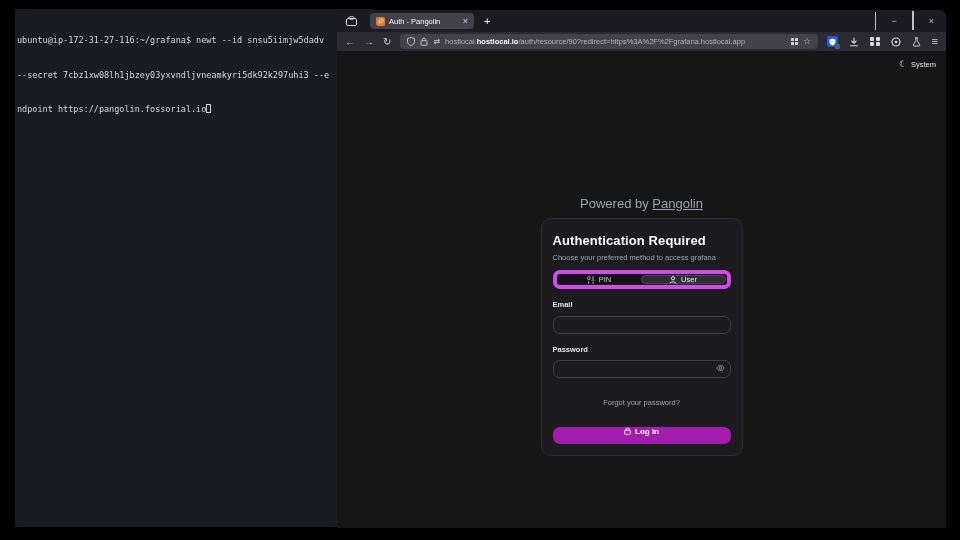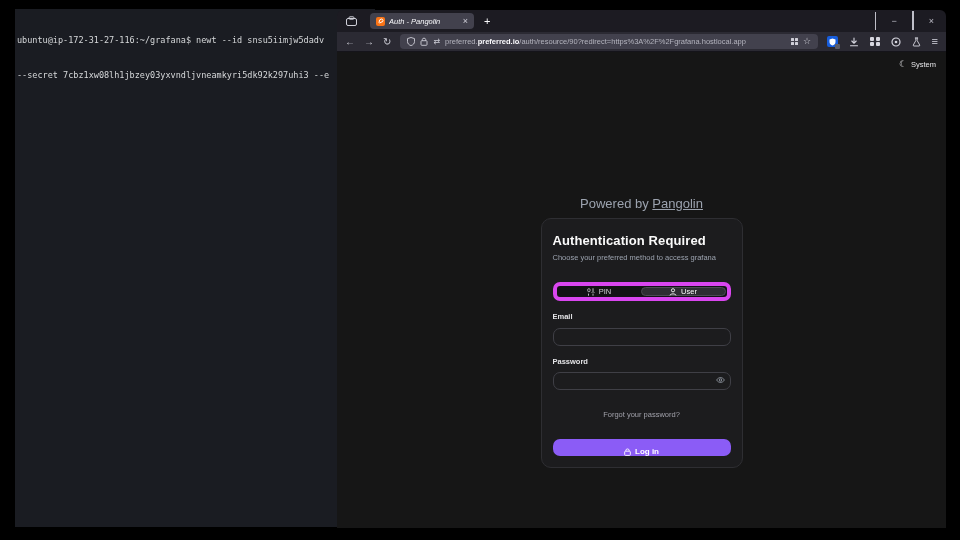--- a/index.html
+++ b/index.html
@@ -29,21 +29,21 @@
     padding:0 8px; flex-shrink:0; color:#cfcfd8;
   }
   .fxview { width:13px; height:11px; display:flex; align-items:center; justify-content:center; }
   .tab {
     margin-left:12px; width:104px; height:16px; background:#42414d;
     border-radius:4px; display:flex; align-items:center; padding:0 6px; gap:4px;
   }
   .favicon { width:9px; height:9px; border-radius:2px; background:#f97316; flex-shrink:0;
              display:flex; align-items:center; justify-content:center; }
   .favicon svg { display:block; }
-  .tab-title { font-size:7.5px; color:#fbfbfe; flex:1; white-space:nowrap; overflow:hidden;font-style:italic; }
+  .tab-title { font-size:7.5px; color:#fbfbfe; flex:1; white-space:nowrap; overflow:hidden; }
   .tab-close { font-size:9px; color:#cfcfd8; line-height:1; cursor:default; }
   .newtab { margin-left:10px; font-size:11px; color:#fbfbfe; line-height:1; }
   .tabbar-right { margin-left:auto; display:flex; align-items:center; gap:15px; padding-right:4px; }
   .chev { width:7px; height:7px; border-right:1.5px solid #bfbfc9; border-bottom:1.5px solid #bfbfc9;
           transform:rotate(45deg) translateY(-2px); }
   .winbtn { font-size:9px; color:#bfbfc9; line-height:1; }
   .winbox { width:6px; height:6px; border:1px solid #bfbfc9; }
 
   .toolbar {
     height:20px; background:#2b2a33; display:flex; align-items:center;
@@ -78,46 +78,47 @@
   .moon { font-size:9px; line-height:1; color:#e4e4e7; }
 
   .auth-wrap { position:absolute; left:50%; transform:translateX(-50%); top:144px;
                width:202px; }
   .powered { text-align:center; font-size:13px; color:#9ca3af; margin-bottom:7px; }
   .powered a { color:#9ca3af; text-decoration:underline; }
 
   .card { background:#1c1c1e; border:1px solid #2e2e32; border-radius:10px;
           padding:11px; width:202px; }
   .card h1 { font-size:13px; font-weight:700; color:#fafafa; margin:3px 0 5px; letter-spacing:0.1px; }
-  .card .sub { font-size:7.5px; color:#9ca3af; margin-bottom:20px; }
+  .card .sub { font-size:7.5px; color:#9ca3af; margin-bottom:8px; }
 
   .toggle { display:flex; background:#121214; border:4px solid #d946ef; border-radius:7px;
             padding:1px; height:19px; }
   .seg { flex:1; display:flex; align-items:center; justify-content:center; gap:4px;
          font-size:7.5px; color:#cfcfd4; border-radius:6px; }
   .seg.selected { background:#2d2d32; border:1px solid #4a4a52; color:#fafafa; }
 
   .field-label { font-size:7.5px; font-weight:600; color:#e4e4e7; margin:11px 0 4px; }
   .inp-wrap { position:relative; }
   .inp { width:100%; height:18px; background:transparent; border:1px solid #3f3f46;
          border-radius:7px; color:#e4e4e7; font-size:8px; padding:0 6px;
          font-family:"Liberation Sans", sans-serif; outline:none; }
   .eye { position:absolute; right:6px; top:50%; transform:translateY(-50%); display:flex; }
 
   .forgot { text-align:center; font-size:7.5px; color:#a1a1aa; margin:20px 0; }
-  .login-btn { width:100%; height:17px; background:#8b5cf6; border:none; border-radius:7px;
-               color:#fff; font-size:8px; font-weight:600; display:flex; align-items:flex-end;
+  .login-btn { width:100%; height:17px; background:#a21caf; border:none; border-radius:7px;
+               color:#fff; font-size:8px; font-weight:600; display:flex; align-items:flex-start;
                justify-content:center; gap:4px; font-family:"Liberation Sans", sans-serif; }
 </style>
 </head>
 <body>
 
 <div class="terminal">
   <div>ubuntu@ip-172-31-27-116:~/grafana$ newt --id snsu5iimjw5dadv</div>
   <div>--secret 7cbz1xw08lh1jbzey03yxvndljvneamkyri5dk92k297uhi3 --e</div>
+  <div><span>ndpoint https://pangolin.fossorial.io</span><span class="term-cursor"></span></div>
 </div>
 
 <div class="browser">
 
   <div class="tabbar">
     <span class="fxview">
       <svg width="11" height="10" viewBox="0 0 11 10">
           <rect x="0.5" y="2.5" width="10" height="7" rx="1.5" fill="none" stroke="#cfcfd8"></rect>
           <rect x="3" y="0.8" width="5" height="2.4" rx="1" fill="none" stroke="#cfcfd8"></rect>
         </svg>
@@ -147,21 +148,21 @@
 
     <div class="urlbar">
       <svg width="8" height="9" viewBox="0 0 8 9">
           <path d="M4 0.5 L7.5 1.6 V4.5 C7.5 6.6 6 8 4 8.6 C2 8 0.5 6.6 0.5 4.5 V1.6 Z" fill="none" stroke="#cfcfd8" stroke-width="0.9"></path>
         </svg>
       <svg width="8" height="9" viewBox="0 0 8 9">
           <rect x="1" y="3.7" width="6" height="4.6" rx="0.8" fill="none" stroke="#cfcfd8" stroke-width="0.9"></rect>
           <path d="M2.3 3.7 V2.5 C2.3 0.7 5.7 0.7 5.7 2.5 V3.7" fill="none" stroke="#cfcfd8" stroke-width="0.9"></path>
         </svg>
       <span class="url-switch">⇄</span>
-      <span class="url-text"><span>preferred.</span><span class="host">preferred.io</span><span>/auth/resource/90?redirect=https%3A%2F%2Fgrafana.hostlocal.app</span></span>
+      <span class="url-text"><span>hostlocal.</span><span class="host">hostlocal.io</span><span>/auth/resource/90?redirect=https%3A%2F%2Fgrafana.hostlocal.app</span></span>
       <span class="url-grid">
           <i></i>
           <i></i>
           <i></i>
           <i></i>
         </span>
       <span class="url-star">☆</span>
     </div>
 
     <div class="toolbar-icons">

